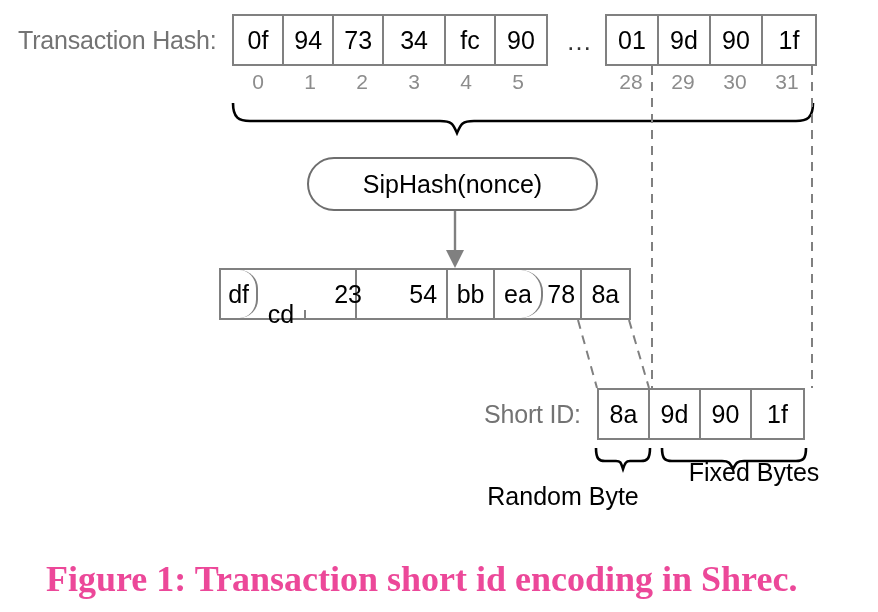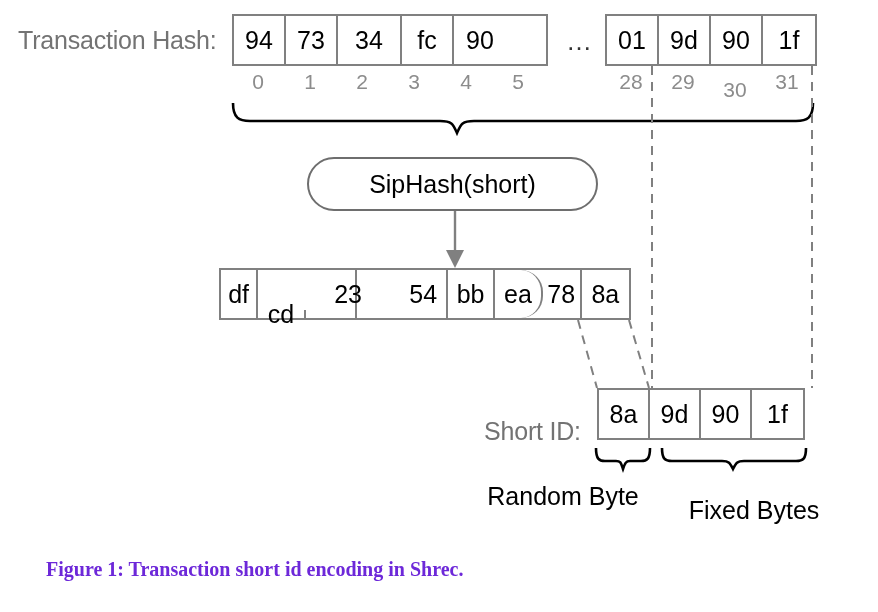--- a/index.html
+++ b/index.html
@@ -82,22 +82,22 @@
     justify-content: center;
     font-size: 25px;
     color: #000;
   }
 
   
   .caption {
     position: absolute;
     font-family: "Liberation Serif", serif;
     font-weight: bold;
-    font-size: 20px;
-    color: #6d28d9;
+    font-size: 36px;
+    color: #ec4899;
     white-space: nowrap;
   }
   .watermark {
     position: absolute;
     font-size: 20px;
     color: #b9b9b9;
     white-space: nowrap;
     opacity: 0.85;
   }
 
@@ -146,20 +146,21 @@
 
     <path fill="none" stroke="#000000" stroke-width="2.6" d="M 662,448 C 662,459 665,461 672,461
              L 722,461 C 729,461 730,463 733,469
              C 736,463 737,461 744,461
              L 796,461 C 803,461 806,459 806,448"></path>
   </svg>
 
   <div class="row-label abs" style="left:18px; top:26px;">Transaction Hash:</div>
 
   <div class="byterow" id="th-left" style="left: 232px; top: 14px; height: 52px; width: 316px;">
+      <div class="cell" style="width: 52px;">0f</div>
       <div class="cell" style="width: 52px;">94</div>
       <div class="cell" style="width: 52px;">73</div>
       <div class="cell" style="width: 64px;">34</div>
       <div class="cell" style="width: 52px;">fc</div>
       <div class="cell" style="width: 52px;">90</div>
     </div>
   <div class="idxrow" id="th-left-idx" style="left: 232px; top: 70px; width: 316px;">
       <div class="idx" style="width: 52px;">0</div>
       <div class="idx" style="width: 52px;">1</div>
       <div class="idx" style="width: 52px;">2</div>
@@ -172,45 +173,45 @@
 
   <div class="byterow" id="th-right" style="left: 605px; top: 14px; height: 52px; width: 212px;">
       <div class="cell" style="width: 52px;">01</div>
       <div class="cell" style="width: 52px;">9d</div>
       <div class="cell" style="width: 52px;">90</div>
       <div class="cell" style="width: 52px;">1f</div>
     </div>
   <div class="idxrow" id="th-right-idx" style="left: 605px; top: 70px; width: 212px;">
       <div class="idx" style="width: 52px;">28</div>
       <div class="idx" style="width: 52px;">29</div>
-      <div class="idx" style="width: 52px; margin-top: 8px;">30</div>
+      <div class="idx" style="width: 52px;">30</div>
       <div class="idx" style="width: 52px;">31</div>
     </div>
 
   <div class="stadium" style="left:307px; top:157px; width:291px; height:54px;">
-    <span>SipHash(short)</span>
+    <span>SipHash(nonce)</span>
   </div>
 
   <div class="byterow" id="hash-out" style="left: 219px; top: 268px; height: 52px; width: 412px;">
-      <div class="cell" style="width: 40px;">df</div>
+      <div class="cell" style="width: 40px; border-radius: 22px;">df</div>
       <div class="cell" style="width: 51px; margin-top: 40px;">cd</div>
       <div class="cell" style="width: 51px; padding-left: 36px;">23</div>
       <div class="cell" style="width: 51px; margin-left: 44px;">54</div>
       <div class="cell" style="width: 51px;">bb</div>
       <div class="cell" style="width: 51px; border-radius: 22px;">ea</div>
       <div class="cell" style="width: 42px;">78</div>
       <div class="cell" style="width: 51px;">8a</div>
     </div>
 
-  <div class="row-label abs" style="left:484px; top:400px;margin-top:17px;">Short ID:</div>
+  <div class="row-label abs" style="left:484px; top:400px;">Short ID:</div>
   <div class="byterow" id="short-id" style="left: 597px; top: 388px; height: 52px; width: 208px;">
       <div class="cell" style="width: 51px;">8a</div>
       <div class="cell" style="width: 51px;">9d</div>
       <div class="cell" style="width: 51px;">90</div>
       <div class="cell" style="width: 51px;">1f</div>
     </div>
 
   <div class="bracket-label" style="left:483px; top:482px; width:160px;">Random Byte</div>
-  <div class="bracket-label" style="left:674px; top:496px; width:160px;">Fixed Bytes</div>
+  <div class="bracket-label" style="left:674px; top:458px; width:160px;">Fixed Bytes</div>
 
   <div class="caption" style="left:46px; top:558px;">Figure 1: Transaction short id encoding in Shrec.</div>
 
 </div>
 
 </body></html>

